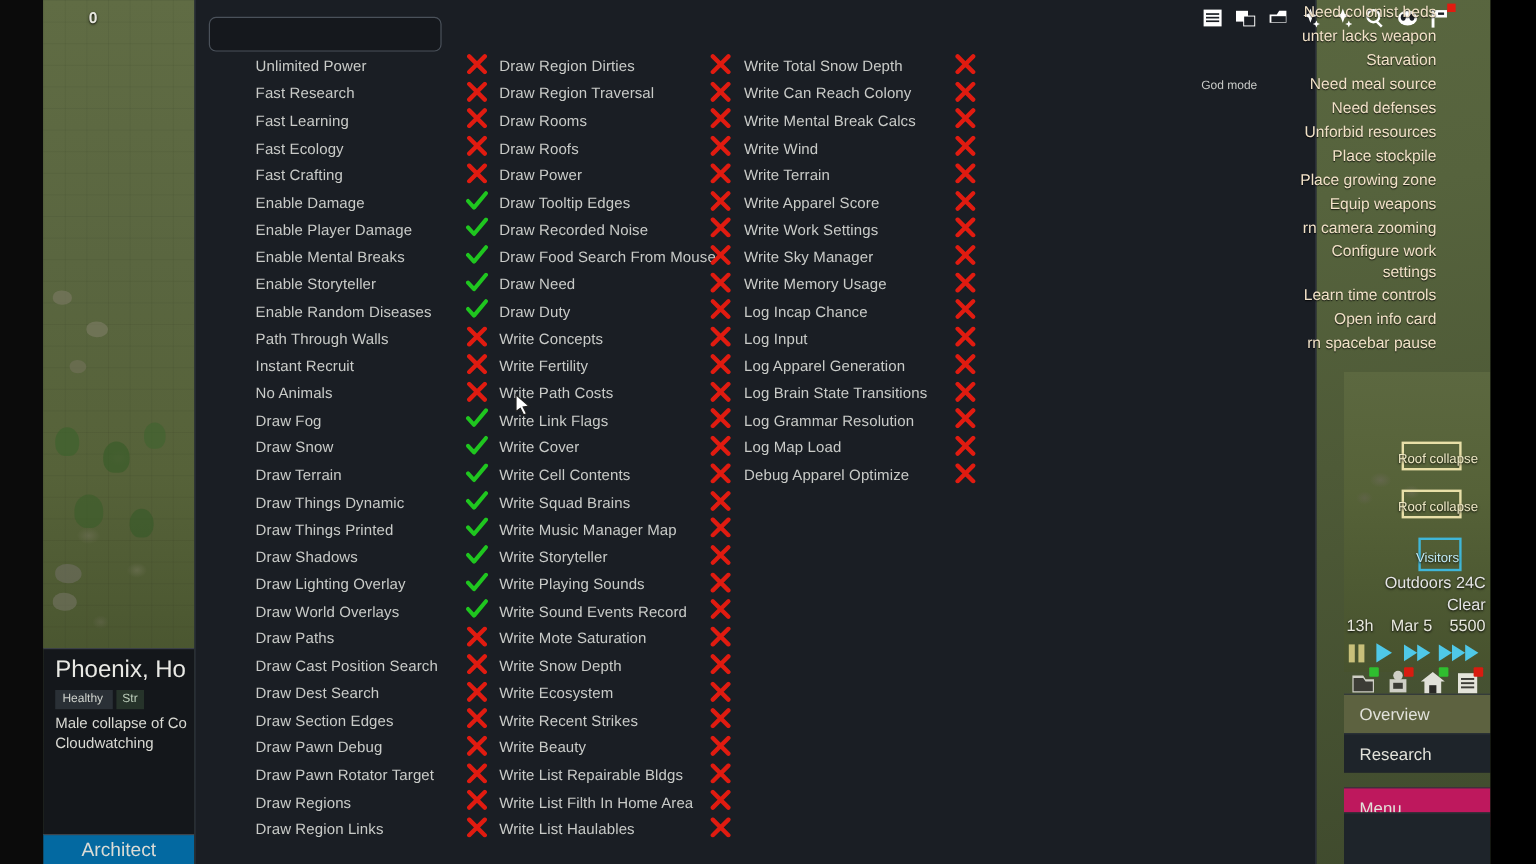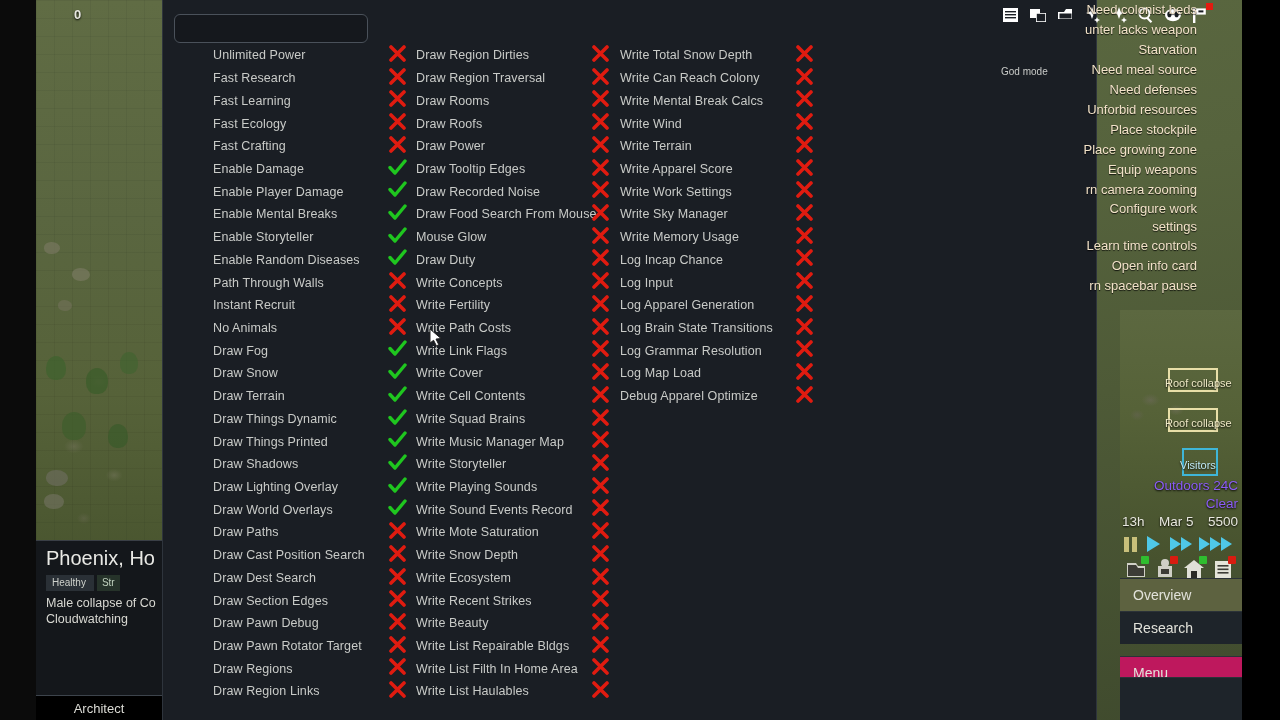--- a/index.html
+++ b/index.html
@@ -73,22 +73,22 @@
   .pawn-desc {
     position: absolute; left: 10px; top: 54px; width: 180px;
     color: #d8d8d2; font-size: 12.5px; line-height: 16px; white-space: nowrap;
   }
   .pawn-act {
     position: absolute; left: 10px; top: 70px; width: 180px;
     color: #d8d8d2; font-size: 12.5px; line-height: 16px; white-space: nowrap;
   }
   .architect-btn {
     position: absolute; left: 0; top: 154px; width: 126px; height: 26px;
-    background: #000000; border-top: 1px solid #3d444c;
-    color: #dcdcd6; font-size: 13px; display: flex;
+    background: #0369a1; border-top: 1px solid #3d444c;
+    color: #dcdcd6; font-size: 16px; display: flex;
     align-items: center; justify-content: center; cursor: pointer;
   }
 
   
   .debug-window {
     position: absolute; left: 162px; top: 0; width: 935px; height: 720px;
     background: #1a1e24;
     border-left: 1px solid #2e343c; border-right: 1px solid #2e343c;
   }
   .debug-search {
@@ -175,21 +175,21 @@
   .zone-box {
     position: absolute; border: 2px solid #e8dfa8; background: rgba(0,0,0,0);
   }
   .zone-box.cyan { border-color: #3fb6d8; }
   .zone-label {
     position: absolute; color: #efe9c6; font-size: 11px; white-space: nowrap;
     text-shadow: 0 1px 2px #000;
   }
   .zone-label.cyan { color: #bfe9f5; }
   .env-line {
-    position: absolute; right: 4px; color: #8b5cf6; font-size: 13.5px;
+    position: absolute; right: 4px; color: #e5e5e5; font-size: 13.5px;
     text-shadow: 0 1px 2px #000; white-space: nowrap;
   }
   .date-line {
     position: absolute; left: 2px; right: 4px; top: 192px;
     color: #e8e8de; font-size: 13.5px; text-shadow: 0 1px 2px #000;
     display: flex; justify-content: space-between;
   }
   .speeds {
     position: absolute; left: 4px; top: 212px; width: 116px; height: 24px;
     display: flex; align-items: center; gap: 3px;
@@ -561,21 +561,21 @@
           </div>
           <div class="row">
             <span class="row-label">Draw Food Search From Mouse</span>
             <span class="mark off">
               <svg width="19" height="17" viewBox="0 0 19 17">
                 <path d="M3 2 L16 15 M16 2 L3 15" stroke="#e01b10" stroke-width="3.6" fill="none" stroke-linecap="round"></path>
               </svg>
             </span>
           </div>
           <div class="row">
-            <span class="row-label">Mouse Glow</span>
+            <span class="row-label">Draw Need</span>
             <span class="mark off">
               <svg width="19" height="17" viewBox="0 0 19 17">
                 <path d="M3 2 L16 15 M16 2 L3 15" stroke="#e01b10" stroke-width="3.6" fill="none" stroke-linecap="round"></path>
               </svg>
             </span>
           </div>
           <div class="row">
             <span class="row-label">Draw Duty</span>
             <span class="mark off">
               <svg width="19" height="17" viewBox="0 0 19 17">

